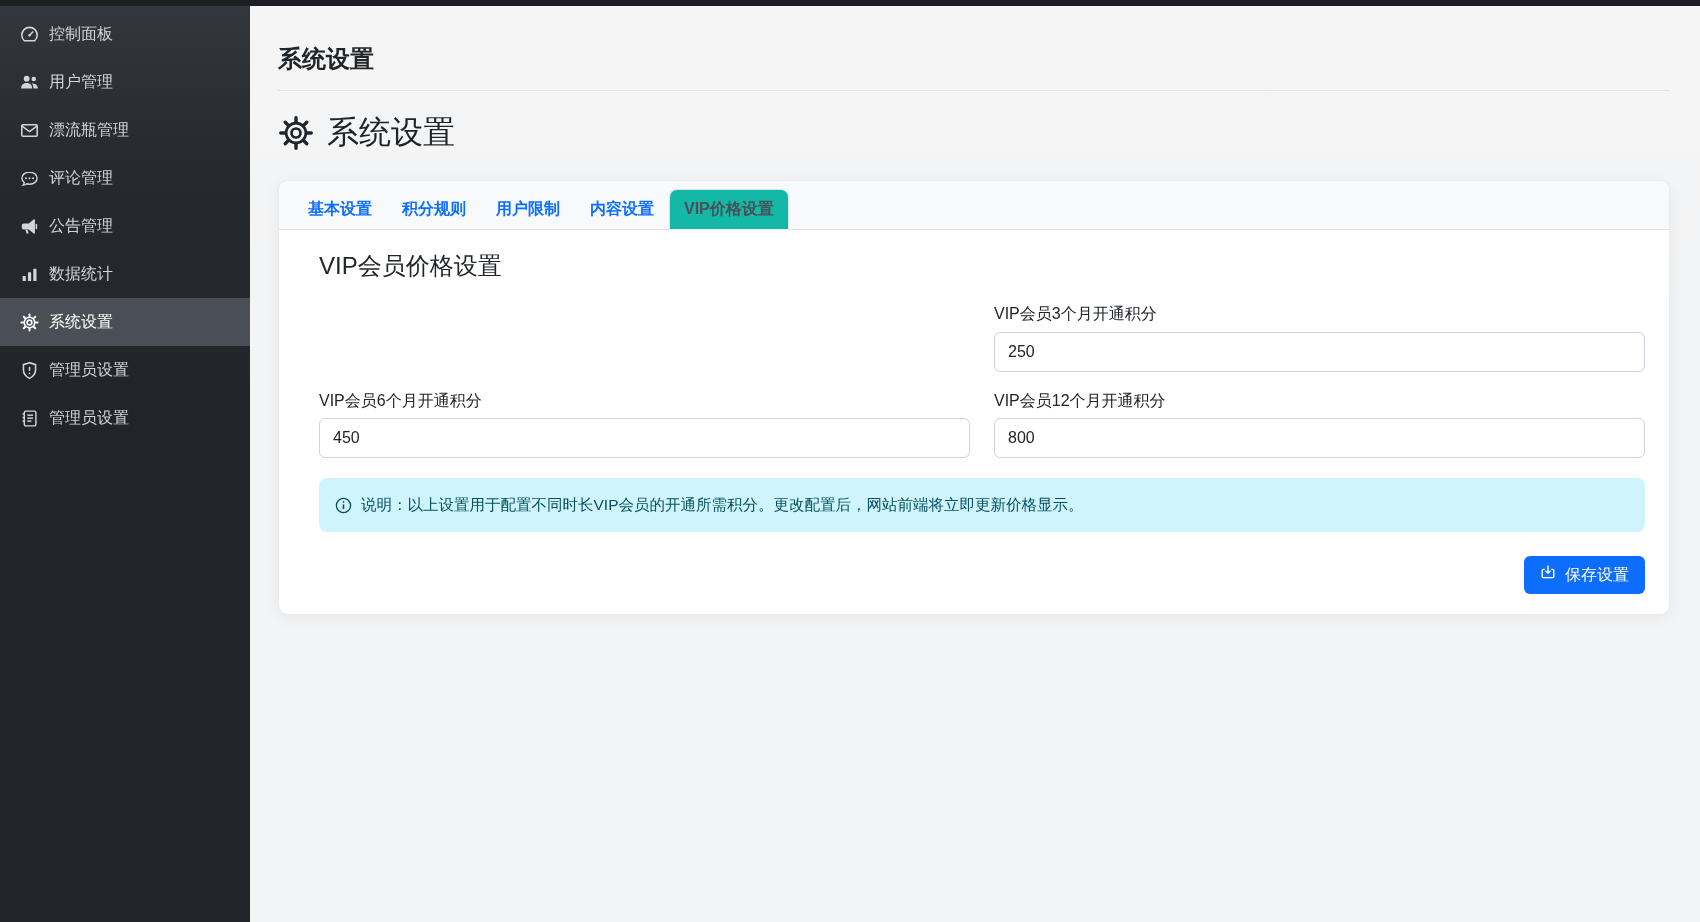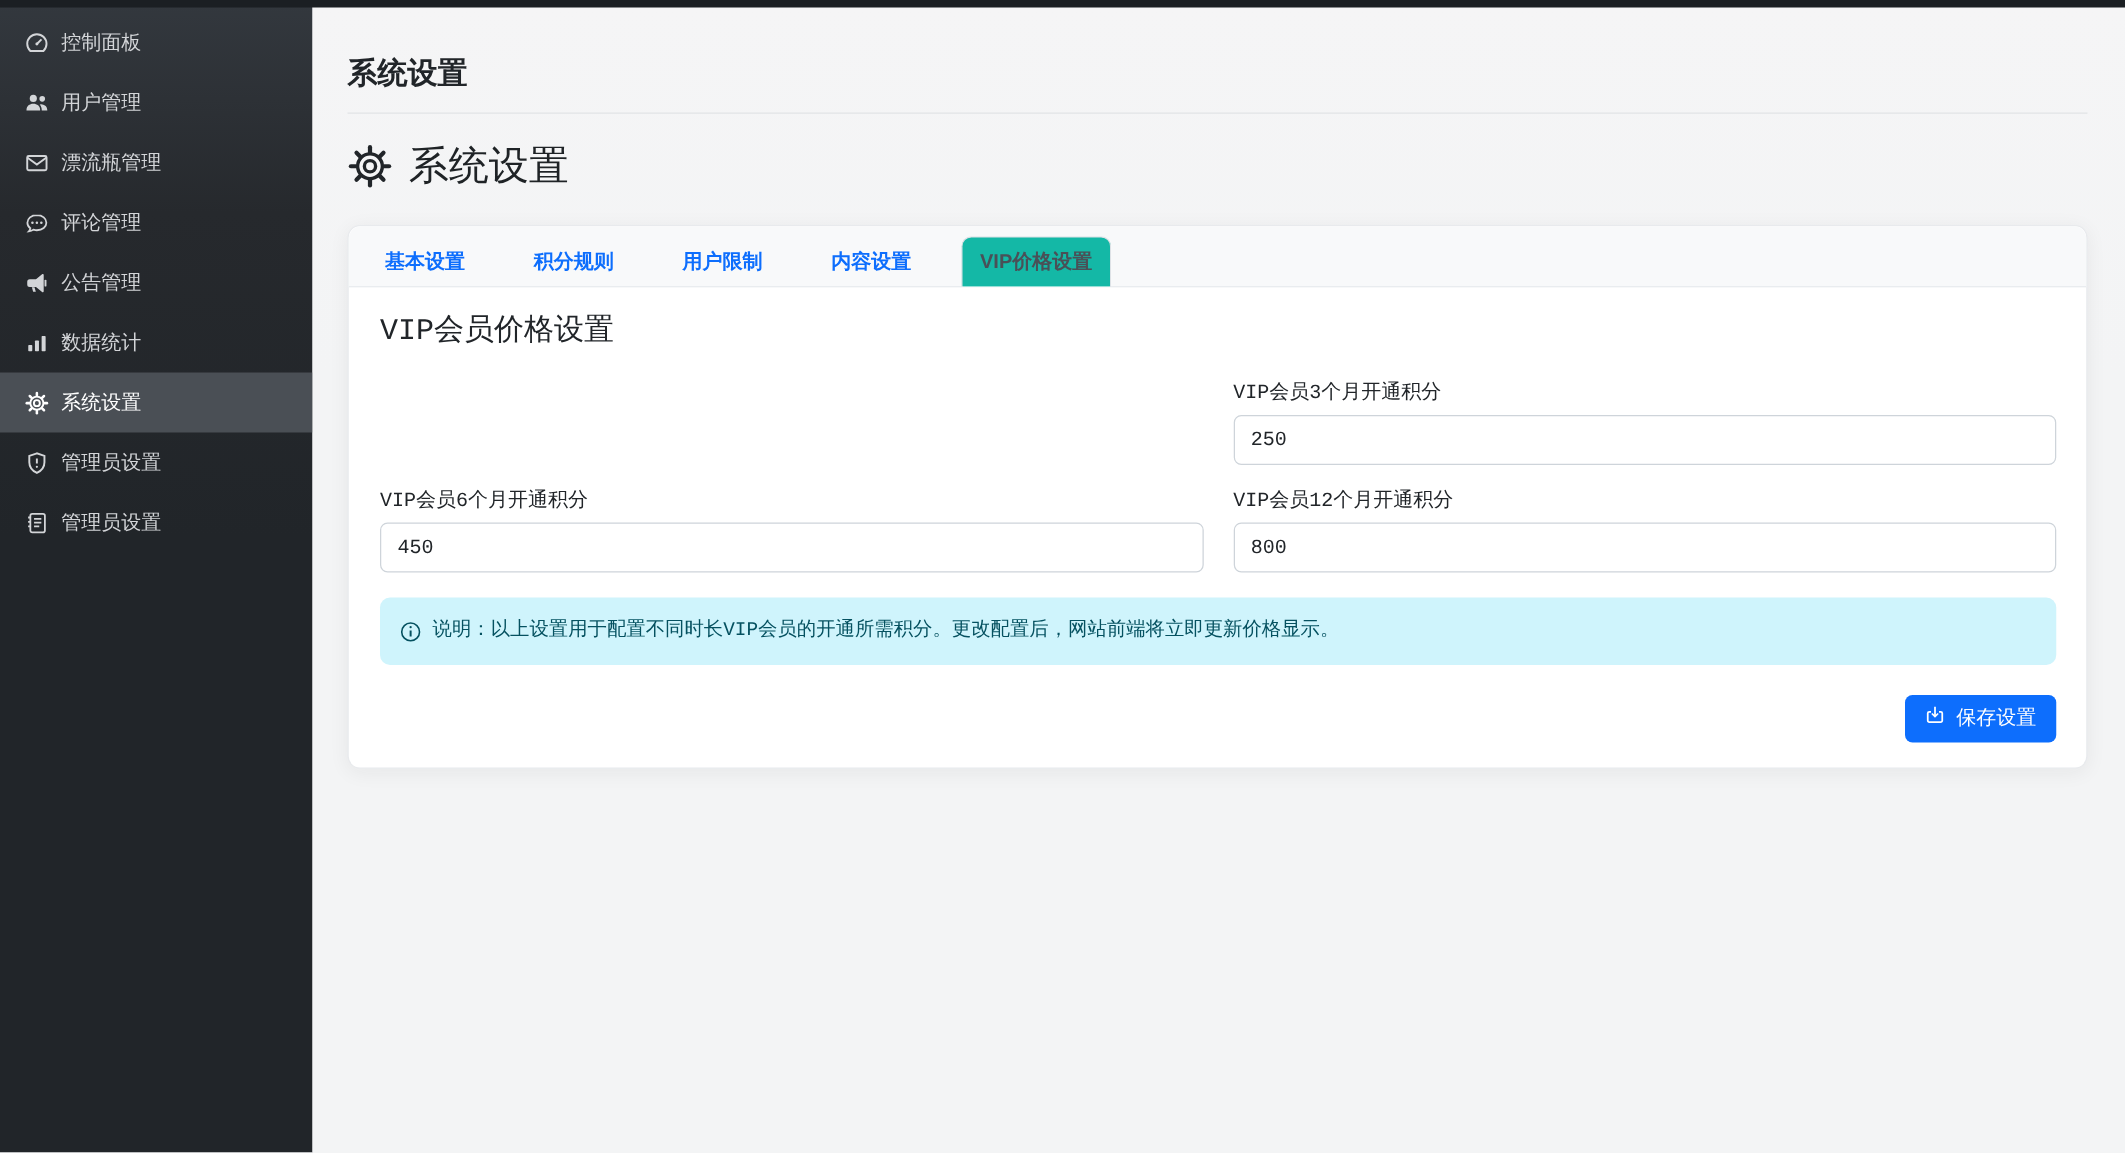--- a/index.html
+++ b/index.html
@@ -19,25 +19,25 @@
 
   
   .main { flex:1; background:linear-gradient(180deg,#f5f5f6 0px,#f3f4f5 300px); padding:0 30px 0 28px; }
   .page-title { padding-top:44px; font-size:24px; font-weight:600; color:#212529; line-height:1.25; }
   .divider { margin-top:16px; border-bottom:1px solid #e1e3e6; }
   .page-heading { margin-top:20px; display:flex; align-items:center; gap:13px; font-size:32px; font-weight:500; color:#1f2326; line-height:1.35; }
   .page-heading svg { width:36px; height:36px; }
 
   
   .card { margin-top:26px; background:#ffffff; border:1px solid #e8eaed; border-radius:10px; box-shadow:0 3px 16px rgba(33,37,41,.06); }
-  .card-header { background:#f8f9fa; border-bottom:1px solid #dee2e6; border-radius:10px 10px 0 0; padding:8px 14px 0 14px; display:flex;gap:25px; }
+  .card-header { background:#f8f9fa; border-bottom:1px solid #dee2e6; border-radius:10px 10px 0 0; padding:8px 14px 0 14px; display:flex; }
   .tab { font-size:16px; font-weight:600; padding:9px 14px; margin-bottom:-1px; color:#0d6efd; border:1px solid transparent; border-radius:8px 8px 0 0; cursor:pointer; }
   .tab.active { background:#14b8a6; color:#495057; border-color:#dee2e6 #dee2e6 #ffffff #dee2e6; }
 
-  .card-body { padding:20px 24px 20px 25px;font-family:Liberation Mono, monospace; }
+  .card-body { padding:20px 24px 20px 40px; }
   .section-title { font-size:24px; font-weight:500; color:#212529; line-height:1.3; margin-bottom:22px; }
 
   .form-grid { display:grid; grid-template-columns:1fr 1fr; column-gap:24px; row-gap:18px; }
   .field label { display:block; font-size:16px; color:#212529; line-height:1.4; margin-bottom:6px; }
   .field input { width:100%; height:40px; border:1px solid #ced4da; border-radius:6px; padding:0 13px; font-size:16px; color:#212529; font-family:inherit; background:#fff; outline:none; }
 
   .alert-info { margin-top:20px; background:#cff4fc; border-radius:8px; padding:16px; display:flex; align-items:center; gap:9px; font-size:15.5px; color:#055160; line-height:1.4; }
   .alert-info svg { width:17px; height:17px; flex:0 0 17px; }
 
   .footer-row { margin-top:24px; display:flex; justify-content:flex-end; }

